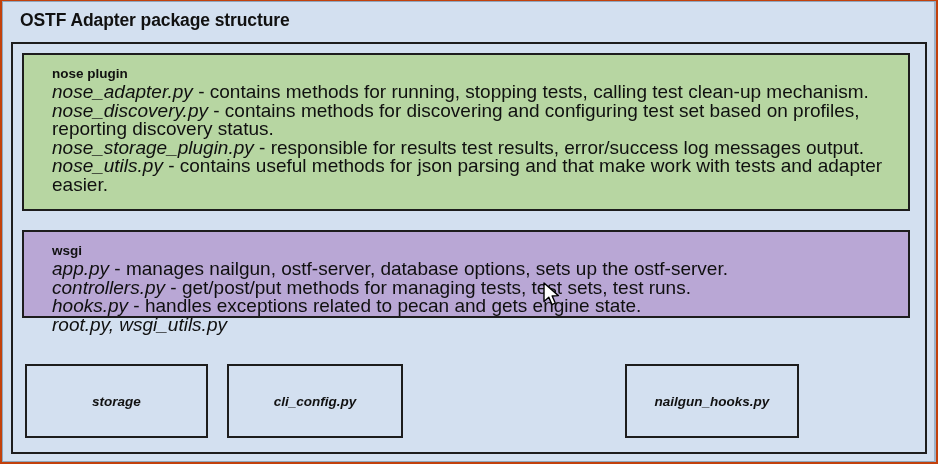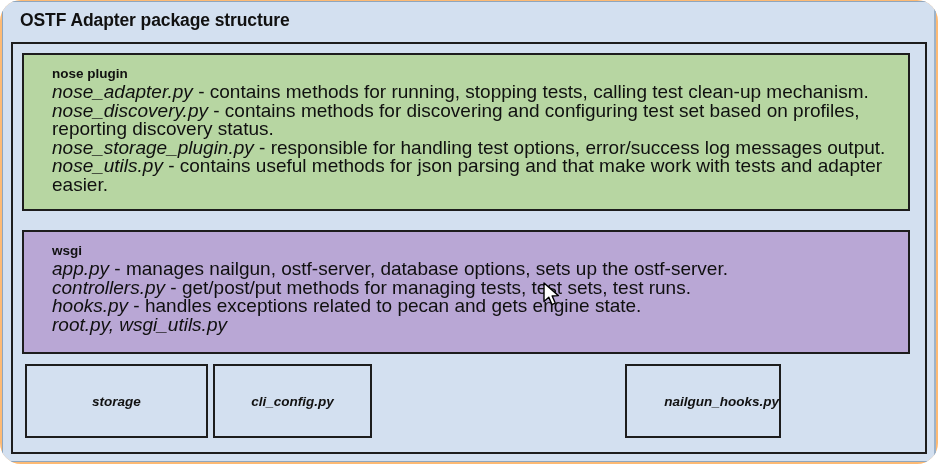--- a/index.html
+++ b/index.html
@@ -9,23 +9,22 @@
   }
   body {
     font-family: "Liberation Sans", sans-serif;
     -webkit-font-smoothing: antialiased;
   }
 
   #canvas {
     position: relative;
     width: 938px;
     height: 464px;
-    background: #fdba74;
+    background: #c2410c;
     overflow: hidden;
-    border-radius: 21px;
   }
 
   
   .outer-frame {
     position: absolute;
     left: 2px;
     top: 1px;
     width: 934px;
     height: 461px;
     background: #d3e0f0;
@@ -78,21 +77,21 @@
     top: 9px;
     width: 888px;
     height: 158px;
     background: #b7d6a2;
   }
 
   .group-wsgi {
     left: 9px;
     top: 186px;
     width: 888px;
-    height: 124px;
+    height: 88px;
     background: #b9a7d5;
   }
 
   .group-title {
     font-size: 13.5px;
     font-weight: bold;
     color: #111111;
     margin: 0 0 1px 0;
     padding: 0;
     line-height: 17px;
@@ -133,23 +132,23 @@
   }
   .leaf-label {
     font-size: 13.5px;
     font-weight: bold;
     color: #111111;
     text-align: center;
     font-style: italic;
   }
 
   .leaf-0 { left: 3px;   width: 183px; }
-  .leaf-1 { left: 191px; width: 159px; }
+  .leaf-1 { left: 205px; width: 176px; }
   .leaf-2 { left: 406px; width: 177px; }
-  .leaf-3 { left: 603px; width: 156px; justify-content: flex-end; }
+  .leaf-3 { left: 603px; width: 174px; }
 
   
   .cursor {
     position: absolute;
     pointer-events: none;
   }
 </style>
 </head>
 <body>
 
@@ -165,21 +164,21 @@
       <div class="group-body">
         <div class="group-title">nose plugin</div>
 
         <p class="entry">
           <span class="modname">nose_adapter.py</span><span> - contains methods for running, stopping tests, calling test clean-up mechanism.</span>
         </p>
         <p class="entry">
           <span class="modname">nose_discovery.py</span><span> - contains methods for discovering and configuring test set based on profiles, reporting discovery status.</span>
         </p>
         <p class="entry">
-          <span class="modname">nose_storage_plugin.py</span><span> - responsible for handling test options, error/success log messages output.</span>
+          <span class="modname">nose_storage_plugin.py</span><span> - responsible for results test results, error/success log messages output.</span>
         </p>
         <p class="entry">
           <span class="modname">nose_utils.py</span><span> - contains useful methods for json parsing and  that make work with tests and adapter easier.</span>
         </p>
       </div>
     </div>
 
     <div class="group-box group-wsgi">
       <div class="group-body">
         <div class="group-title">wsgi</div>

